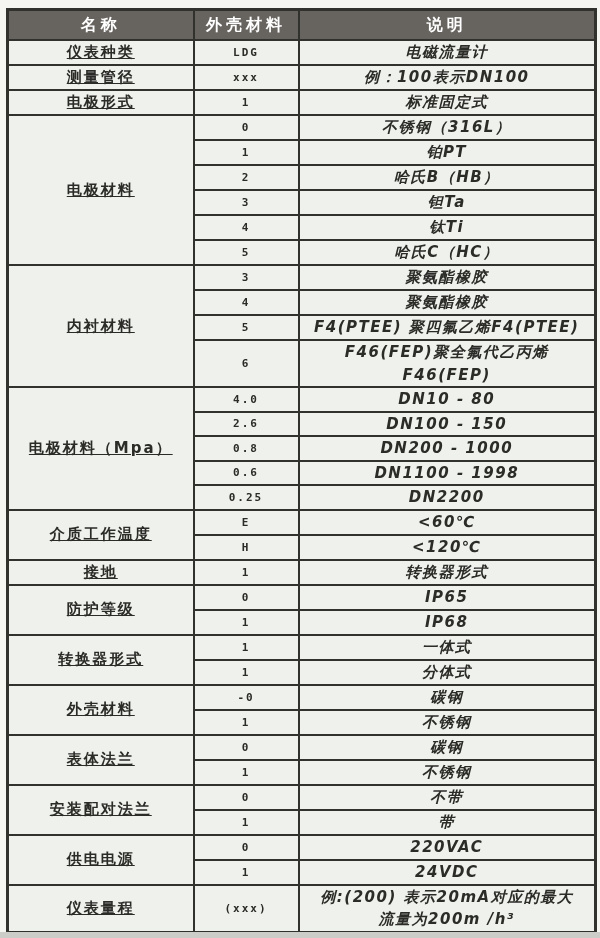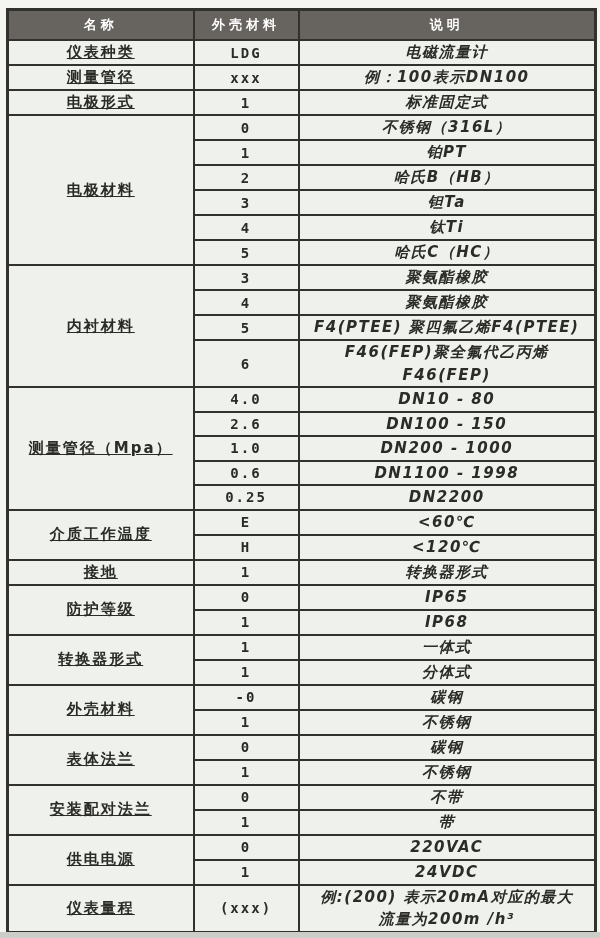--- a/index.html
+++ b/index.html
@@ -30,39 +30,39 @@
     border: 2px solid var(--border-color);
     text-align: center;
     vertical-align: middle;
     padding: 0 4px;
     overflow: hidden;
   }
   table.spec th {
     height: 28px;
     background: var(--header-bg);
     color: var(--header-text);
-    font-size: 13px;
+    font-size: 16px;
     font-weight: 700;
     letter-spacing: 4px;
     margin-top: 45px;
   }
   table.spec td {
     height: 23px;
     background: var(--cell-bg);
     color: var(--text-color);
     font-weight: 700;
   }
   td.name-cell {
     font-size: 15px;
     letter-spacing: 2px;
     text-decoration: underline;
   }
   td.code-cell {
     font-family: "DejaVu Sans Mono", "Liberation Mono", monospace;
-    font-size: 14px;
+    font-size: 11px;
     letter-spacing: 2px;
     margin-top: 20px;
   }
   td.desc-cell {
     font-size: 15px;
     letter-spacing: 1.5px;
     white-space: pre-line;
     line-height: 1.5;
     font-style: italic;
   }
@@ -145,30 +145,30 @@
         </tr>
         <tr>
           <td class="code-cell">5</td>
           <td class="desc-cell">F4(PTEE) 聚四氟乙烯F4(PTEE)</td>
         </tr>
         <tr>
           <td class="code-cell">6</td>
           <td class="desc-cell">F46(FEP)聚全氟代乙丙烯F46(FEP)</td>
         </tr>
         <tr class="compact">
-          <td rowspan="5" class="name-cell">测量管径（Mpa）</td>
+          <td rowspan="5" class="name-cell">电极材料（Mpa）</td>
           <td class="code-cell">4.0</td>
           <td class="desc-cell">DN10 - 80</td>
         </tr>
         <tr class="compact">
           <td class="code-cell">2.6</td>
           <td class="desc-cell">DN100 - 150</td>
         </tr>
         <tr class="compact">
-          <td class="code-cell">1.0</td>
+          <td class="code-cell">0.8</td>
           <td class="desc-cell">DN200 - 1000</td>
         </tr>
         <tr class="compact">
           <td class="code-cell">0.6</td>
           <td class="desc-cell">DN1100 - 1998</td>
         </tr>
         <tr class="compact">
           <td class="code-cell">0.25</td>
           <td class="desc-cell">DN2200</td>
         </tr>

